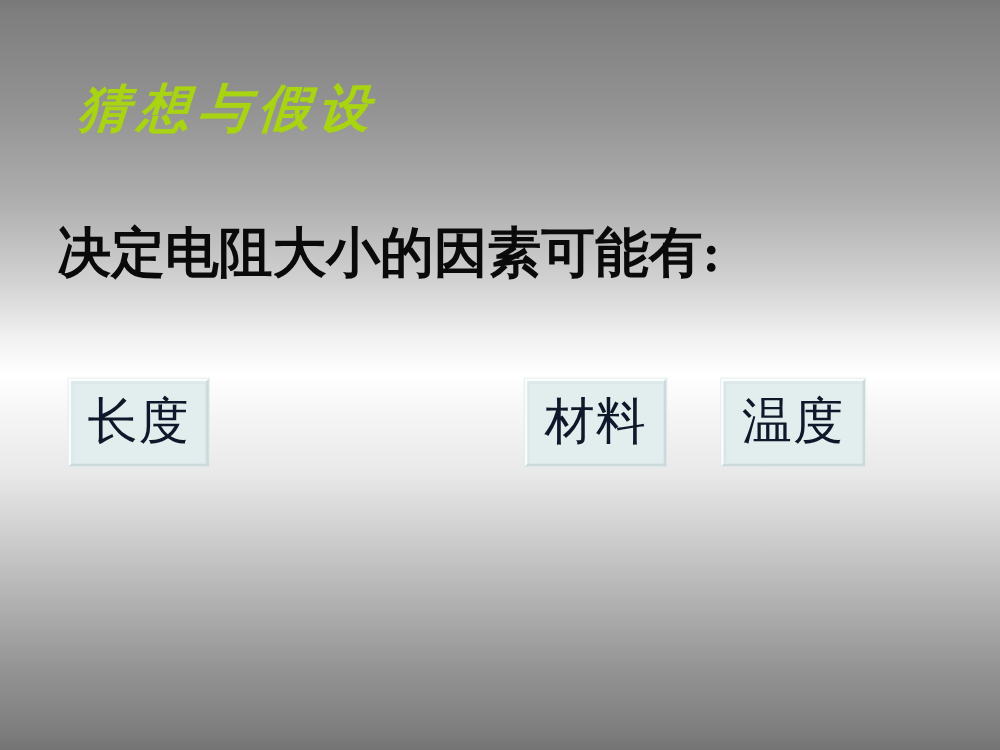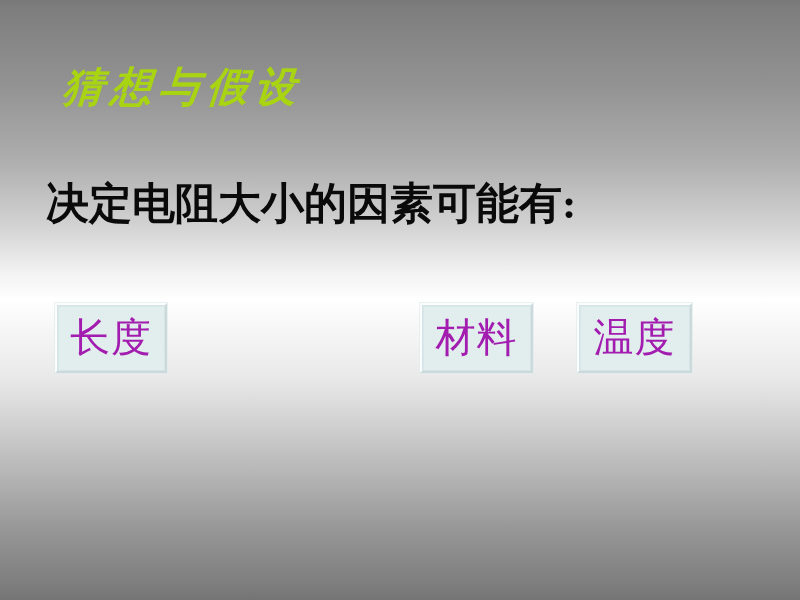--- a/index.html
+++ b/index.html
@@ -99,24 +99,24 @@
     box-sizing: border-box;
     width: 100%;
     height: 100%;
     border: 1px solid #d5e4e6;
     display: flex;
     align-items: center;
     justify-content: center;
   }
 
   .factor-label {
-    font-family: Liberation Sans, sans-serif;
+    font-family: Liberation Serif, serif;
     font-size: 40px;
     line-height: 44px;
-    color: #a21caf;
+    color: #0f172a;
     white-space: nowrap;
     letter-spacing: 1px;
     padding-bottom: 2px;
   }
 
   
   .factor-box.b0 { left: 55px;  width: 112px; }
   .factor-box.b1 { left: 203px; width: 186px; }
   .factor-box.b2 { left: 420px; width: 113px; }
   .factor-box.b3 { left: 577px; width: 115px; }

